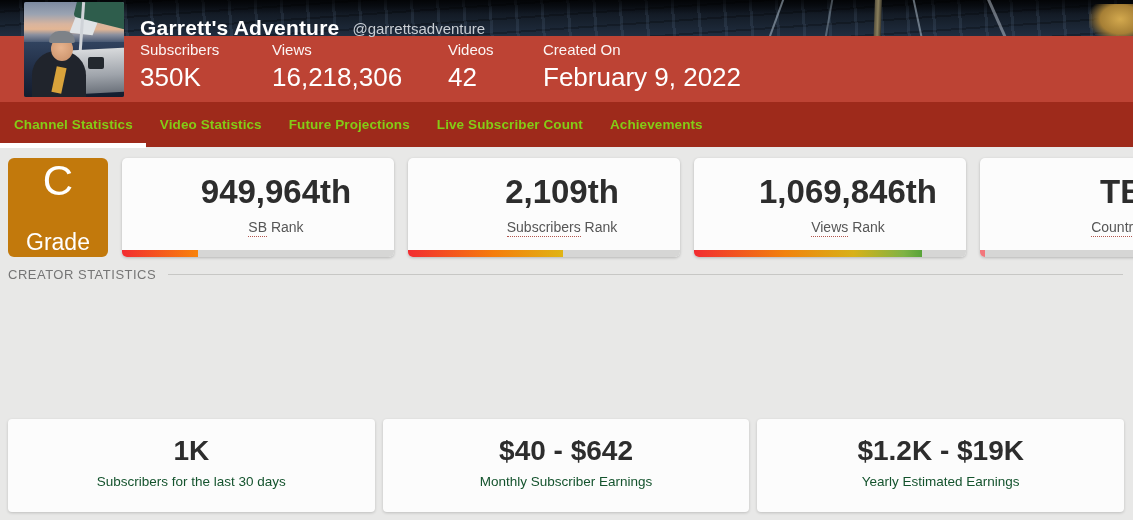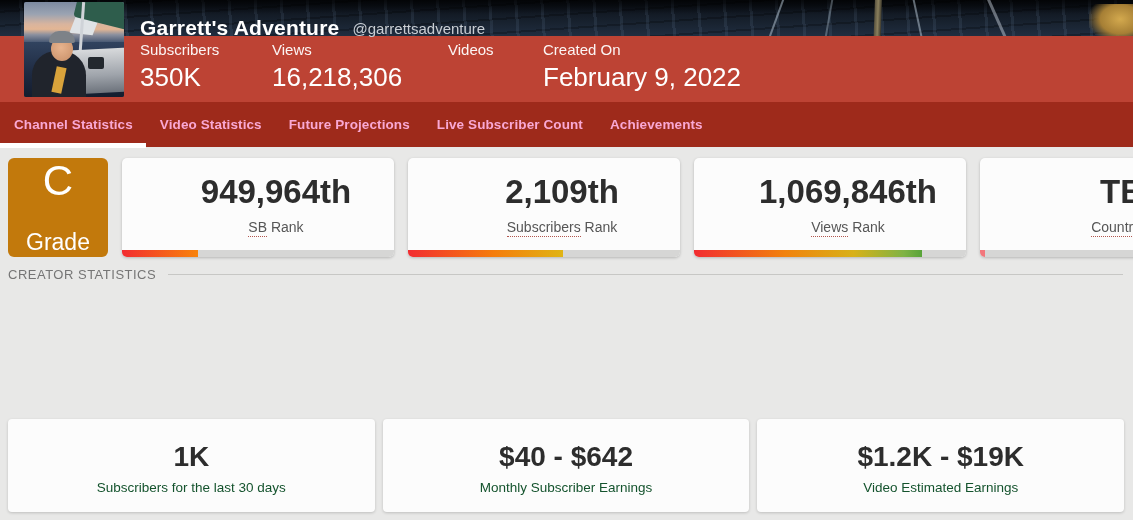--- a/index.html
+++ b/index.html
@@ -62,21 +62,21 @@
   
   .stats-row{position:absolute;left:140px;top:41px;display:flex;z-index:2;color:#fff;}
   .stat-col{display:flex;flex-direction:column;}
   .stat-col.c1{width:132px;} .stat-col.c2{width:176px;} .stat-col.c3{width:95px;}
   .stat-label{font-size:15px;color:rgba(255,255,255,.95);}
   .stat-value{font-size:26px;margin-top:6px;line-height:1;}
 
   
   .nav{position:absolute;left:0;top:102px;width:1133px;height:45px;background:#9e2a1b;
        display:flex;align-items:center;padding-left:14px;box-sizing:border-box;gap:27px;}
-  .tab{color:#f9a8d4;font-size:13.5px;font-weight:700;letter-spacing:.1px;cursor:pointer;white-space:nowrap;}
+  .tab{color:#84cc16;font-size:13.5px;font-weight:700;letter-spacing:.1px;cursor:pointer;white-space:nowrap;}
   .active-underline{position:absolute;left:0;top:143px;width:146px;height:5px;background:#fff;z-index:5;}
 
   
   .main{position:absolute;left:0;top:147px;width:1133px;height:373px;background:#e8e8e7;}
 
   .row1{position:absolute;left:8px;top:11px;display:flex;gap:14px;}
   .grade-card{width:100px;height:99px;background:#c2790c;border-radius:6px;color:#fff;
     display:flex;flex-direction:column;align-items:center;justify-content:center;flex:none;}
   .grade-letter{font-size:42px;line-height:1;}
   .grade-label{font-size:23px;margin-top:27px;}
@@ -89,21 +89,21 @@
   .bar-track{position:absolute;left:0;right:0;bottom:0;height:7px;background:#d6d6d5;
     border-radius:0 0 5px 5px;overflow:hidden;}
   .bar-fill{height:100%;}
 
   .section-head{position:absolute;left:8px;right:10px;top:120px;display:flex;align-items:center;}
   .section-title{font-size:13px;color:#757575;letter-spacing:.5px;white-space:nowrap;}
   .section-line{flex:1;height:1px;background:#c7c7c5;margin-left:12px;}
 
   .row2{position:absolute;left:8px;right:9px;top:272px;display:flex;gap:8px;}
   .stat-card{flex:1;height:93px;background:#fcfcfc;border-radius:4px;
-    box-shadow:0 1px 3px rgba(0,0,0,.18);text-align:center;padding-top:24px;box-sizing:border-box;}
+    box-shadow:0 1px 3px rgba(0,0,0,.18);text-align:center;padding-top:18px;box-sizing:border-box;}
   .stat-card-value{font-size:28px;font-weight:700;color:#2d2d2d;line-height:1;}
   .stat-card-label{font-size:13.5px;color:#14532d;margin-top:9px;}
 </style>
 </head>
 <body>
 
 <div class="page">
 
   <div class="banner">
     <div class="bn-base"></div>
@@ -142,20 +142,21 @@
       <div class="stat-col c1">
         <span class="stat-label">Subscribers</span>
         <span class="stat-value">350K</span>
       </div>
       <div class="stat-col c2">
         <span class="stat-label">Views</span>
         <span class="stat-value">16,218,306</span>
       </div>
       <div class="stat-col c3">
         <span class="stat-label">Videos</span>
+        <span class="stat-value">42</span>
       </div>
       <div class="stat-col c4">
         <span class="stat-label">Created On</span>
         <span class="stat-value">February 9, 2022</span>
       </div>
     </div>
   </div>
 
   <div class="nav">
     <span class="tab active">Channel Statistics</span>
@@ -216,18 +217,18 @@
       <div class="stat-card">
         <div class="stat-card-value">1K</div>
         <div class="stat-card-label">Subscribers for the last 30 days</div>
       </div>
       <div class="stat-card">
         <div class="stat-card-value">$40 - $642</div>
         <div class="stat-card-label">Monthly Subscriber Earnings</div>
       </div>
       <div class="stat-card">
         <div class="stat-card-value">$1.2K - $19K</div>
-        <div class="stat-card-label">Video Estimated Earnings</div>
+        <div class="stat-card-label">Yearly Estimated Earnings</div>
       </div>
     </div>
 
   </div>
 </div>
 
 </body></html>

